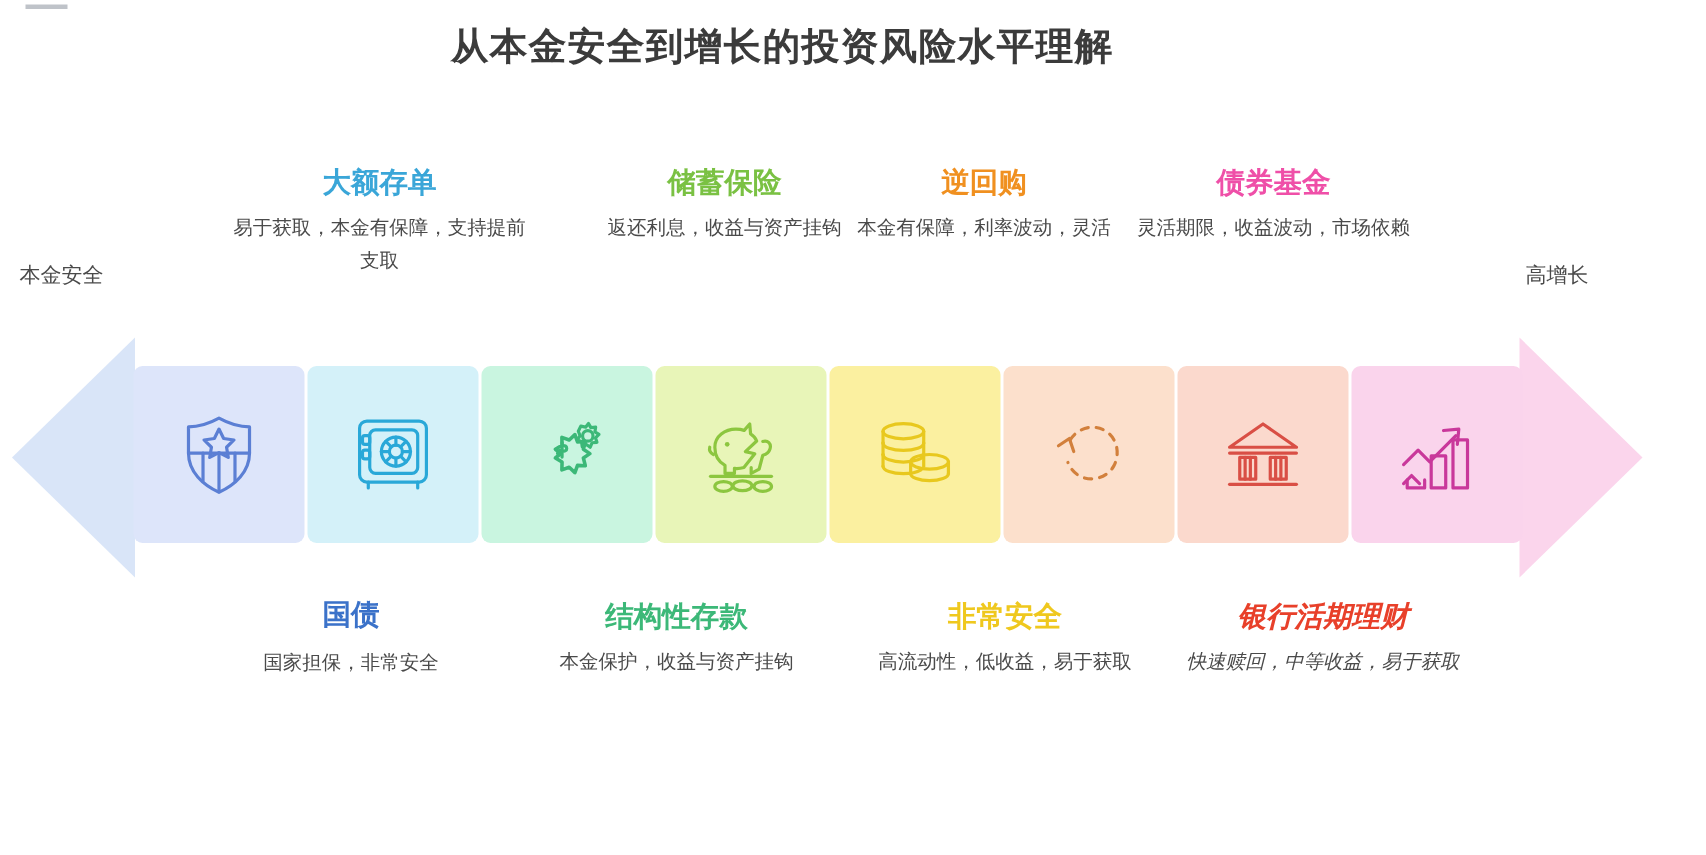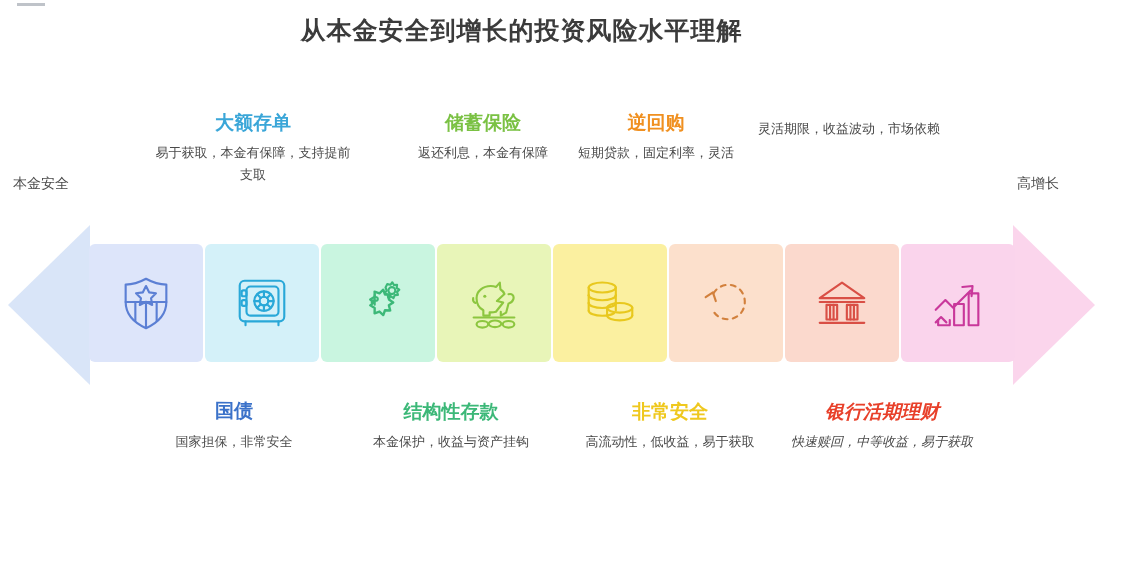--- a/index.html
+++ b/index.html
@@ -237,27 +237,28 @@
     </div>
   </div>
 
 <div id="callouts-layer">
     <div class="callout top" style="left: 155px;">
       <div class="callout-title" style="color: rgb(58, 166, 216);">大额存单</div>
       <div class="callout-desc">易于获取，本金有保障，支持提前支取</div>
     </div>
     <div class="callout top" style="left: 385px;">
       <div class="callout-title" style="color: rgb(122, 193, 67);">储蓄保险</div>
-      <div class="callout-desc">返还利息，本金有保障</div>
+      <div class="callout-desc">返还利息，收益与资产挂钩</div>
     </div>
     <div class="callout top" style="left: 558px;">
       <div class="callout-title" style="color: rgb(240, 144, 32);">逆回购</div>
-      <div class="callout-desc">短期贷款，固定利率，灵活</div>
+      <div class="callout-desc">本金有保障，利率波动，灵活</div>
     </div>
     <div class="callout top" style="left: 751px;">
+      <div class="callout-title" style="color: rgb(239, 79, 168);">债券基金</div>
       <div class="callout-desc">灵活期限，收益波动，市场依赖</div>
     </div>
     <div class="callout bottom" style="left: 136px; font-family: Liberation Serif, serif;">
       <div class="callout-title" style="color: rgb(59, 114, 201);">国债</div>
       <div class="callout-desc">国家担保，非常安全</div>
     </div>
     <div class="callout bottom" style="left: 353px;">
       <div class="callout-title" style="color: rgb(60, 184, 120);">结构性存款</div>
       <div class="callout-desc">本金保护，收益与资产挂钩</div>
     </div>

